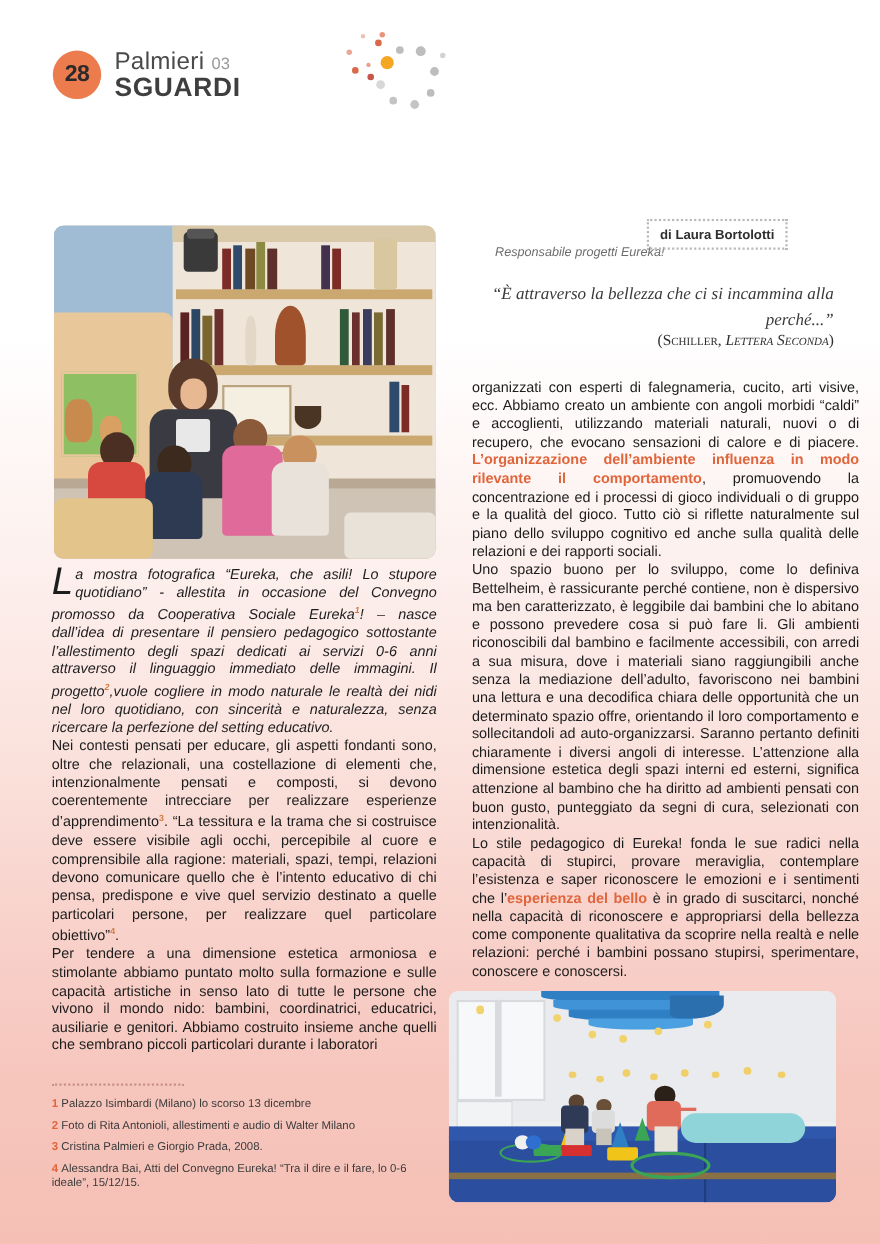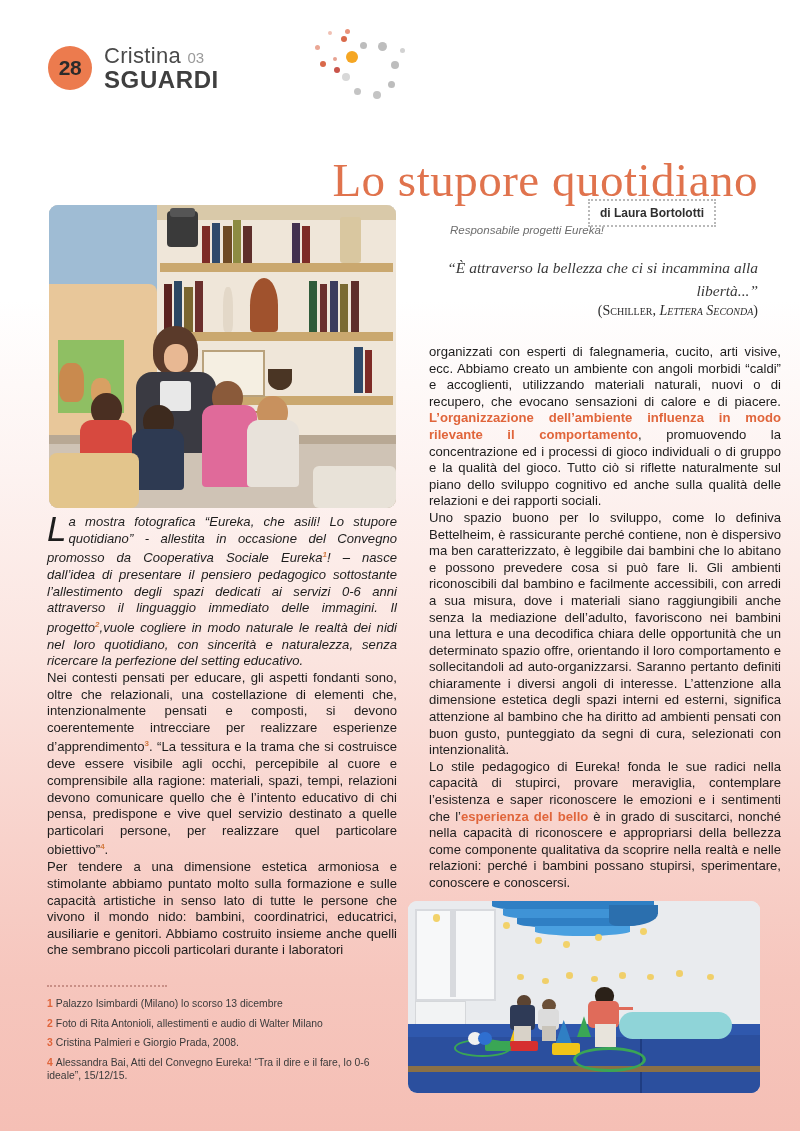--- a/index.html
+++ b/index.html
@@ -111,21 +111,21 @@
 </style>
 </head>
 <body>
 
 <div class="page">
 
   <div class="masthead">
     <div class="pagenum">28</div>
     <div class="mast-text">
       <div class="mast-line1">
-        <span>Cristina</span>
+        <span>Palmieri</span>
         <span class="num">03</span>
       </div>
       <div class="mast-line2">SGUARDI</div>
     </div>
   </div>
 
   <div class="dots-graphic">
     <span style="left:46px;top:18px;width:12px;height:12px;background:#f5a623;"></span>
     <span style="left:41px;top:3px;width:6px;height:6px;background:#d9694a;"></span>
     <span style="left:45px;top:-4px;width:5px;height:5px;background:#e9937a;"></span>
@@ -138,21 +138,20 @@
     <span style="left:60px;top:9px;width:7px;height:7px;background:#bdbdbd;"></span>
     <span style="left:78px;top:9px;width:9px;height:9px;background:#bdbdbd;"></span>
     <span style="left:91px;top:28px;width:8px;height:8px;background:#bdbdbd;"></span>
     <span style="left:88px;top:48px;width:7px;height:7px;background:#bdbdbd;"></span>
     <span style="left:73px;top:58px;width:8px;height:8px;background:#c4c4c4;"></span>
     <span style="left:54px;top:55px;width:7px;height:7px;background:#c4c4c4;"></span>
     <span style="left:100px;top:15px;width:5px;height:5px;background:#d2d2d2;"></span>
   </div>
 
 
-  <h1 class="headline">Lo stupore quotidiano</h1>
 
   <div class="photo" id="photo-library">
     <div class="scene" style="background:#cbb295;">
 
       <div class="r" style="left:0;top:0;width:100%;height:42%;background:#b8cde0;"></div>
       <div class="r" style="left:0;top:0;width:34%;height:47%;background:#9fbcd4;border-radius:0 0 14px 0;"></div>
 
       <div class="r" style="left:0;top:26%;width:31%;height:68%;background:#e8c79a;border-radius:0 8px 0 0;"></div>
       <div class="r" style="left:2%;top:44%;width:19%;height:24%;background:#8fbf63;border:2px solid #e8c79a;"></div>
       <div class="r" style="left:3%;top:52%;width:7%;height:13%;background:#c98a4e;border-radius:40% 40% 30% 30%;"></div>
@@ -220,21 +219,21 @@
       <div class="r" style="left:57%;top:71%;width:15%;height:22%;background:#e8e2da;border-radius:12px 12px 4px 4px;"></div>
 
       <div class="r" style="left:0;top:82%;width:26%;height:18%;background:#e3c58c;border-radius:8px;"></div>
       <div class="r" style="left:76%;top:86%;width:24%;height:14%;background:#e8e2d8;border-radius:6px;"></div>
     </div>
   </div>
 
   <div class="resp-role">Responsabile progetti Eureka!</div>
   <div class="author-box">di Laura Bortolotti</div>
 
-  <div class="quote">“È attraverso la bellezza che ci si incammina alla libertà...”</div>
+  <div class="quote">“È attraverso la bellezza che ci si incammina alla perché...”</div>
   <div class="quote-src">
     <span>(</span><span class="sc">Schiller</span><span>, </span><span class="it">Lettera Seconda</span><span>)</span>
   </div>
 
   <div class="col" id="col-left">
     <p class="intro"><span class="dropcap">L</span><span>a mostra fotografica “Eureka, che asili! Lo stupore quotidiano” - allestita in occasione del Convegno promosso da Cooperativa Sociale Eureka</span><sup>1</sup><span>! – nasce dall’idea di presentare il pensiero pedagogico sottostante l’allestimento degli spazi dedicati ai servizi 0-6 anni attraverso il linguaggio immediato delle immagini. Il progetto</span><sup>2</sup><span>,vuole cogliere in modo naturale le realtà dei nidi nel loro quotidiano, con sincerità e naturalezza, senza ricercare la perfezione del setting educativo.</span></p>
     <p><span>Nei contesti pensati per educare, gli aspetti fondanti sono, oltre che relazionali, una costellazione di elementi che, intenzionalmente pensati e composti, si devono coerentemente intrecciare per realizzare esperienze d’apprendimento</span><sup>3</sup><span>. “La tessitura e la trama che si costruisce deve essere visibile agli occhi, percepibile al cuore e comprensibile alla ragione: materiali, spazi, tempi, relazioni devono comunicare quello che è l’intento educativo di chi pensa, predispone e vive quel servizio destinato a quelle particolari persone, per realizzare quel particolare obiettivo”</span><sup>4</sup><span>.</span></p>
     <p>Per tendere a una dimensione estetica armoniosa e stimolante abbiamo puntato molto sulla formazione e sulle capacità artistiche in senso lato di tutte le persone che vivono il mondo nido: bambini, coordinatrici, educatrici, ausiliarie e genitori. Abbiamo costruito insieme anche quelli che sembrano piccoli particolari durante i laboratori</p>
   </div>
 

